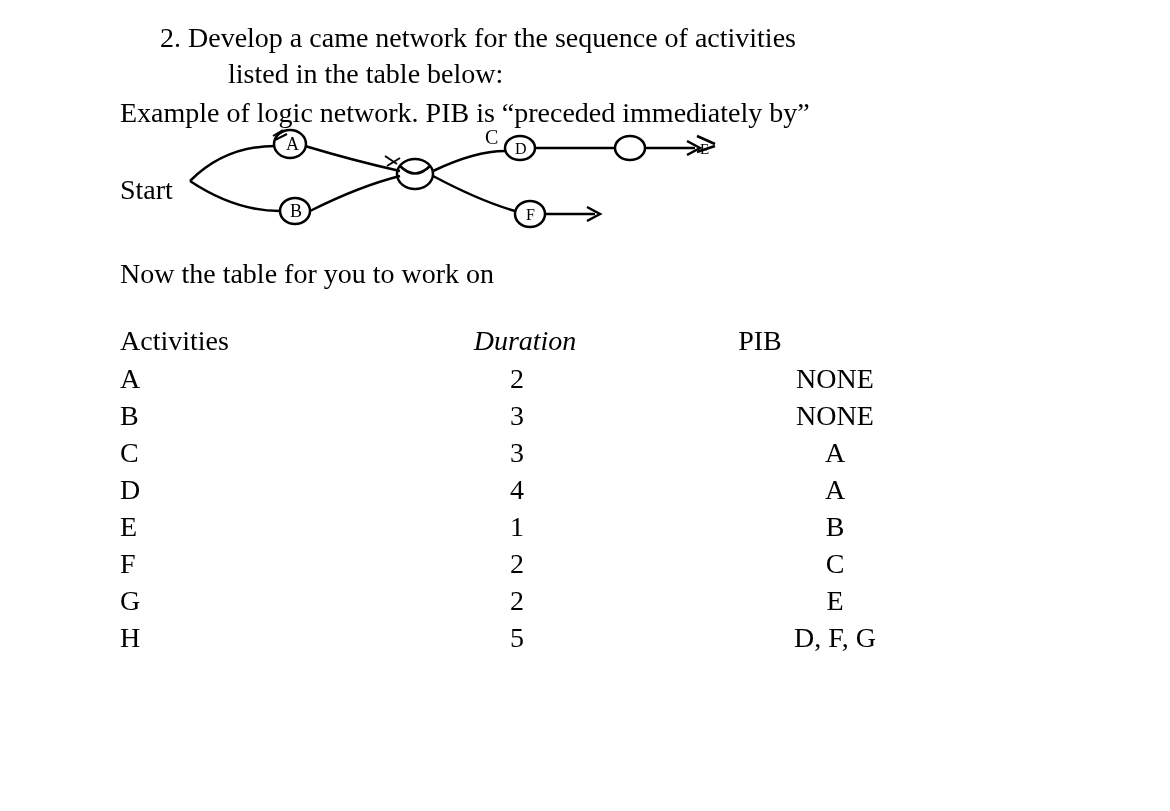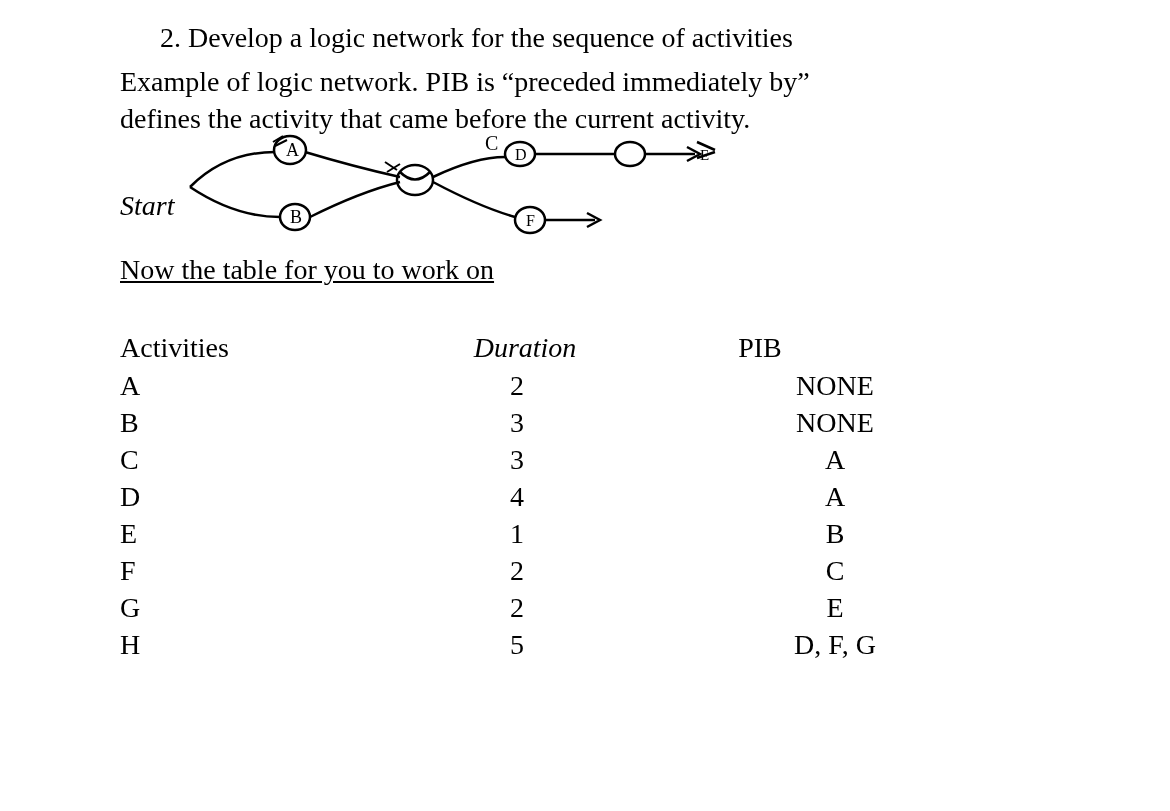--- a/index.html
+++ b/index.html
@@ -24,44 +24,42 @@
       display: inline;
     }
     .question-text {
       display: inline;
     }
     .question-sub {
       padding-left: 68px;
     }
     .explanation {
       line-height: 1.3;
-      margin-top: 8px;
+      margin-top: 2px;
     }
     .diagram-area {
       position: relative;
       height: 120px;
       margin-top: -5px;
     }
     .start-label {
       position: absolute;
       left: 0;
-      top: 58px;
-      font-style: italic;
+      top: 48px;
     }
     .diagram-svg {
       position: absolute;
       left: 55px;
       top: -10px;
     }
     .table-intro {
-      margin-top: 2px;
-      text-decoration: underline;
+      margin-top: 12px;
     }
     .activity-table {
-      margin-top: 46px;
+      margin-top: 35px;
       width: 780px;
       border-collapse: collapse;
     }
     .activity-table th {
       font-weight: normal;
       text-align: left;
       padding-bottom: 4px;
     }
     .activity-table th.col-activities {
       width: 250px;
@@ -90,26 +88,26 @@
     .activity-table td.col-pib {
       text-align: center;
       padding-left: 120px;
     }
   </style>
 </head>
 <body>
 
 <div class="question-header">
   <span class="question-num">2.</span>
-  <span class="question-text">Develop a logic network for the sequence of activities</span>
+  <span class="question-text">Develop a came network for the sequence of activities</span>
+  <div class="question-sub">listed in the table below:</div>
 </div>
 
 <div class="explanation">
   <div>Example of logic network.  PIB is “preceded immediately by”</div>
-  <div>defines the activity that came before the current activity.</div>
 </div>
 
 <div class="diagram-area">
   <span class="start-label">Start</span>
   <svg class="diagram-svg" width="620" height="130">
 
     <g stroke="#000" stroke-width="2.5" fill="none">
 
       <path d="M 15 65 Q 50 30 100 30"></path>
       <path d="M 15 65 Q 60 95 105 95"></path>

